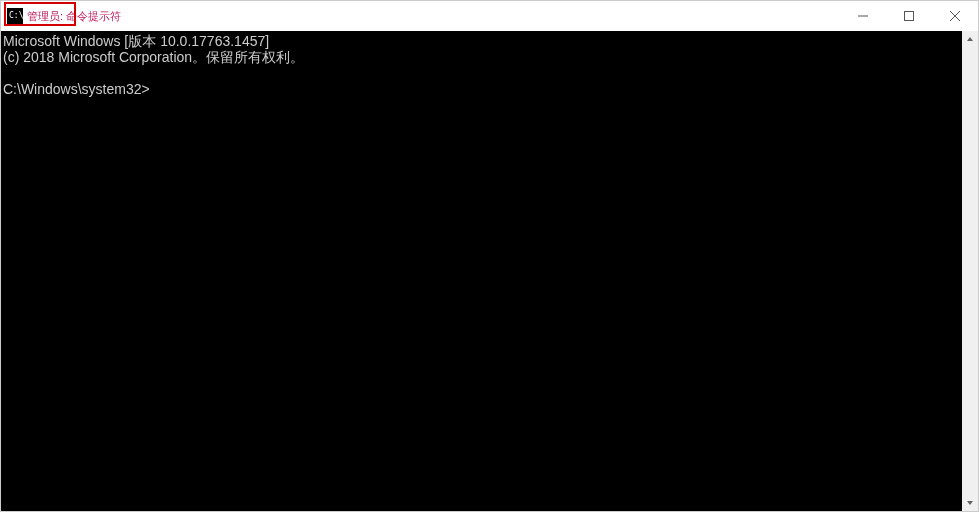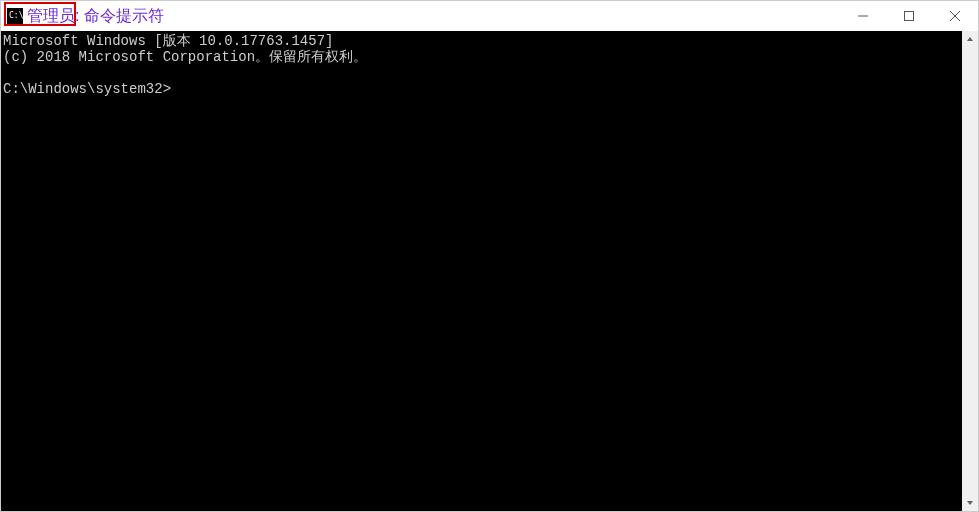--- a/index.html
+++ b/index.html
@@ -37,22 +37,22 @@
       margin-right: 4px;
       display: flex;
       align-items: center;
       justify-content: center;
     }
     .titlebar-icon svg {
       width: 16px;
       height: 16px;
     }
     .titlebar-title {
-      font-size: 16px;
-      color: #6d28d9;
+      font-size: 11px;
+      color: #be185d;
       white-space: nowrap;
     }
     .title-highlight-box {
       position: absolute;
       left: 3px;
       top: 1px;
       width: 72px;
       height: 24px;
       border: 2px solid #d40000;
       pointer-events: none;
@@ -72,21 +72,21 @@
       cursor: pointer;
     }
     .terminal-area {
       flex: 1;
       background: #000000;
       position: relative;
       overflow: hidden;
     }
     .terminal-content {
       padding: 2px 0 0 2px;
-      font-family: Liberation Mono, monospace;
+      font-family: Liberation Sans, sans-serif;
       font-size: 14px;
       line-height: 16px;
       color: #cccccc;
       white-space: pre;
     }
     .scrollbar {
       position: absolute;
       right: 0;
       top: 0;
       width: 16px;

